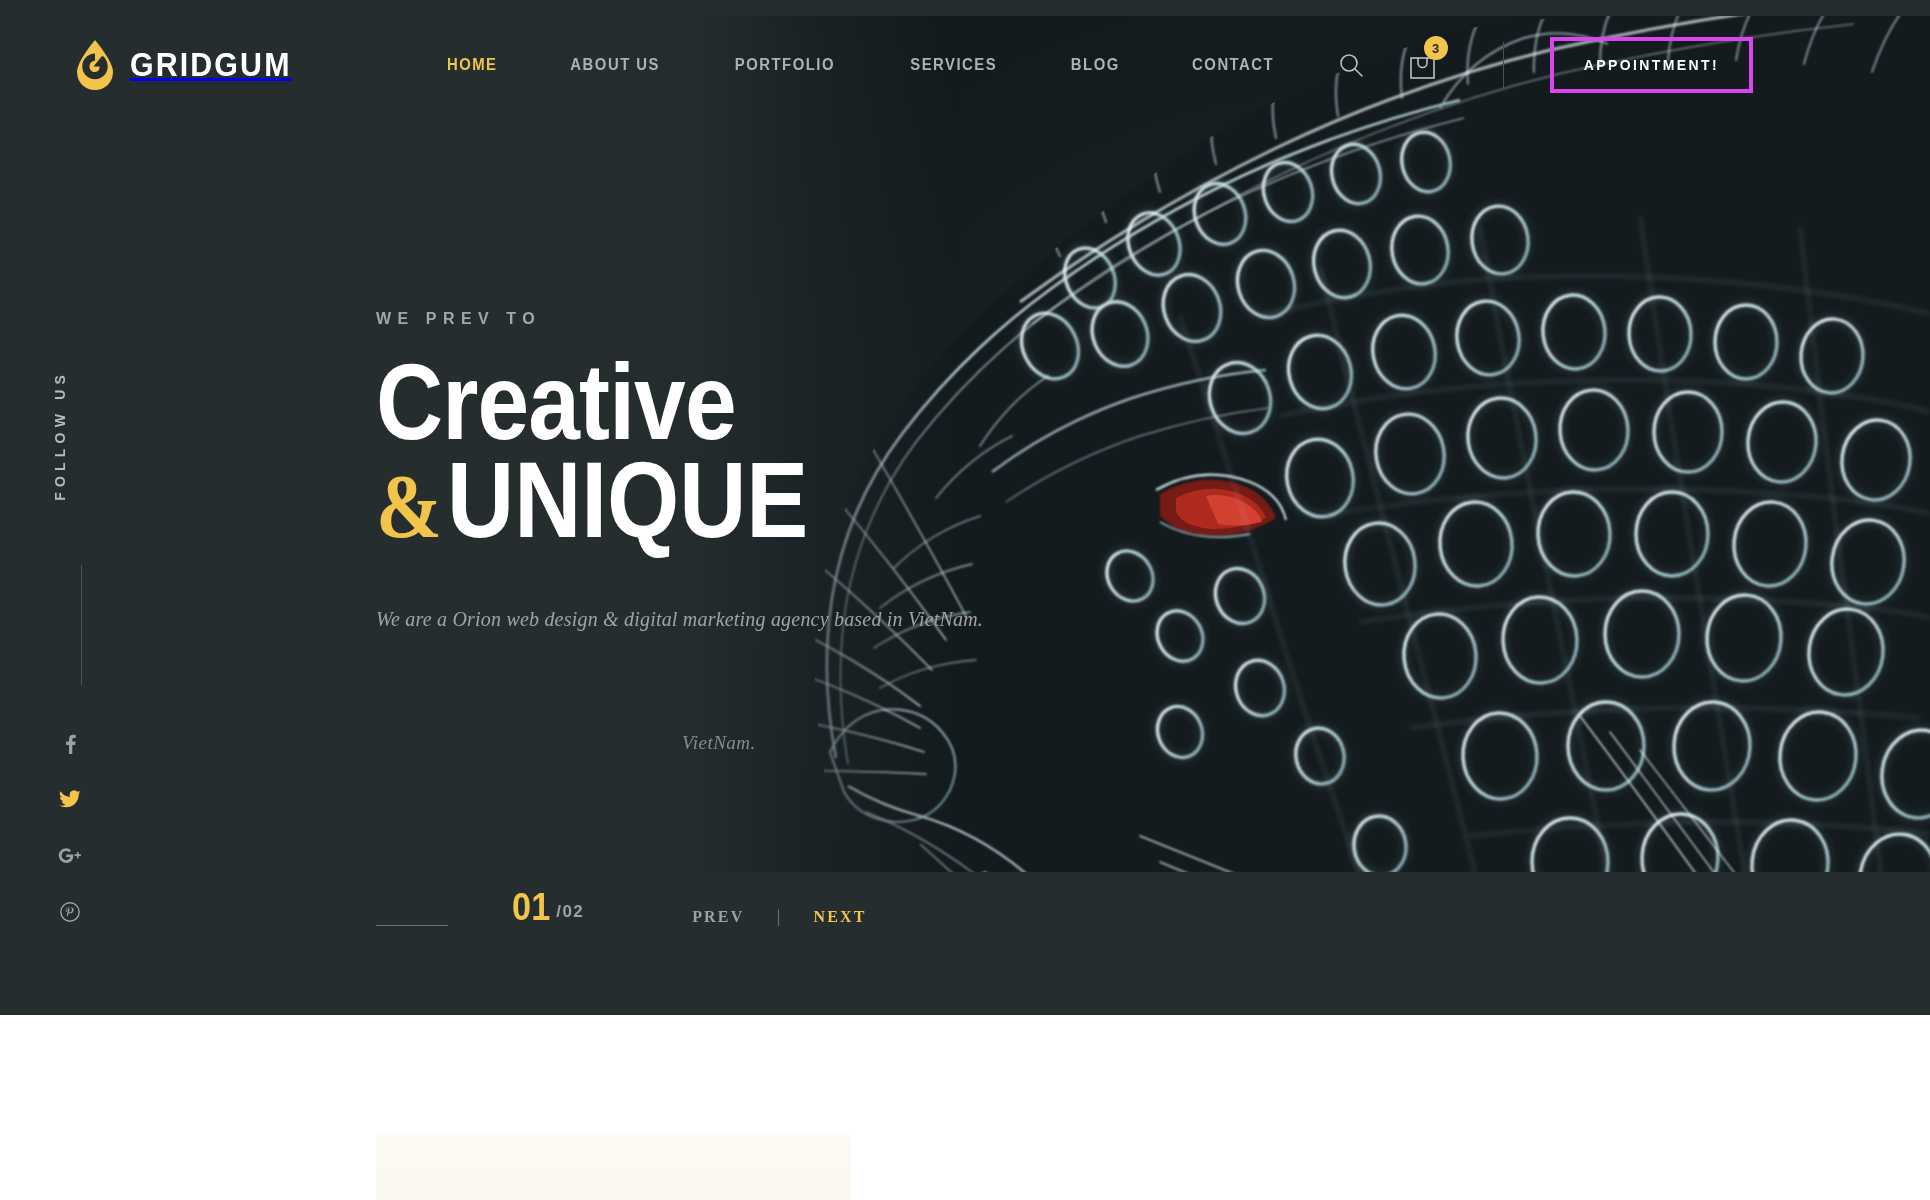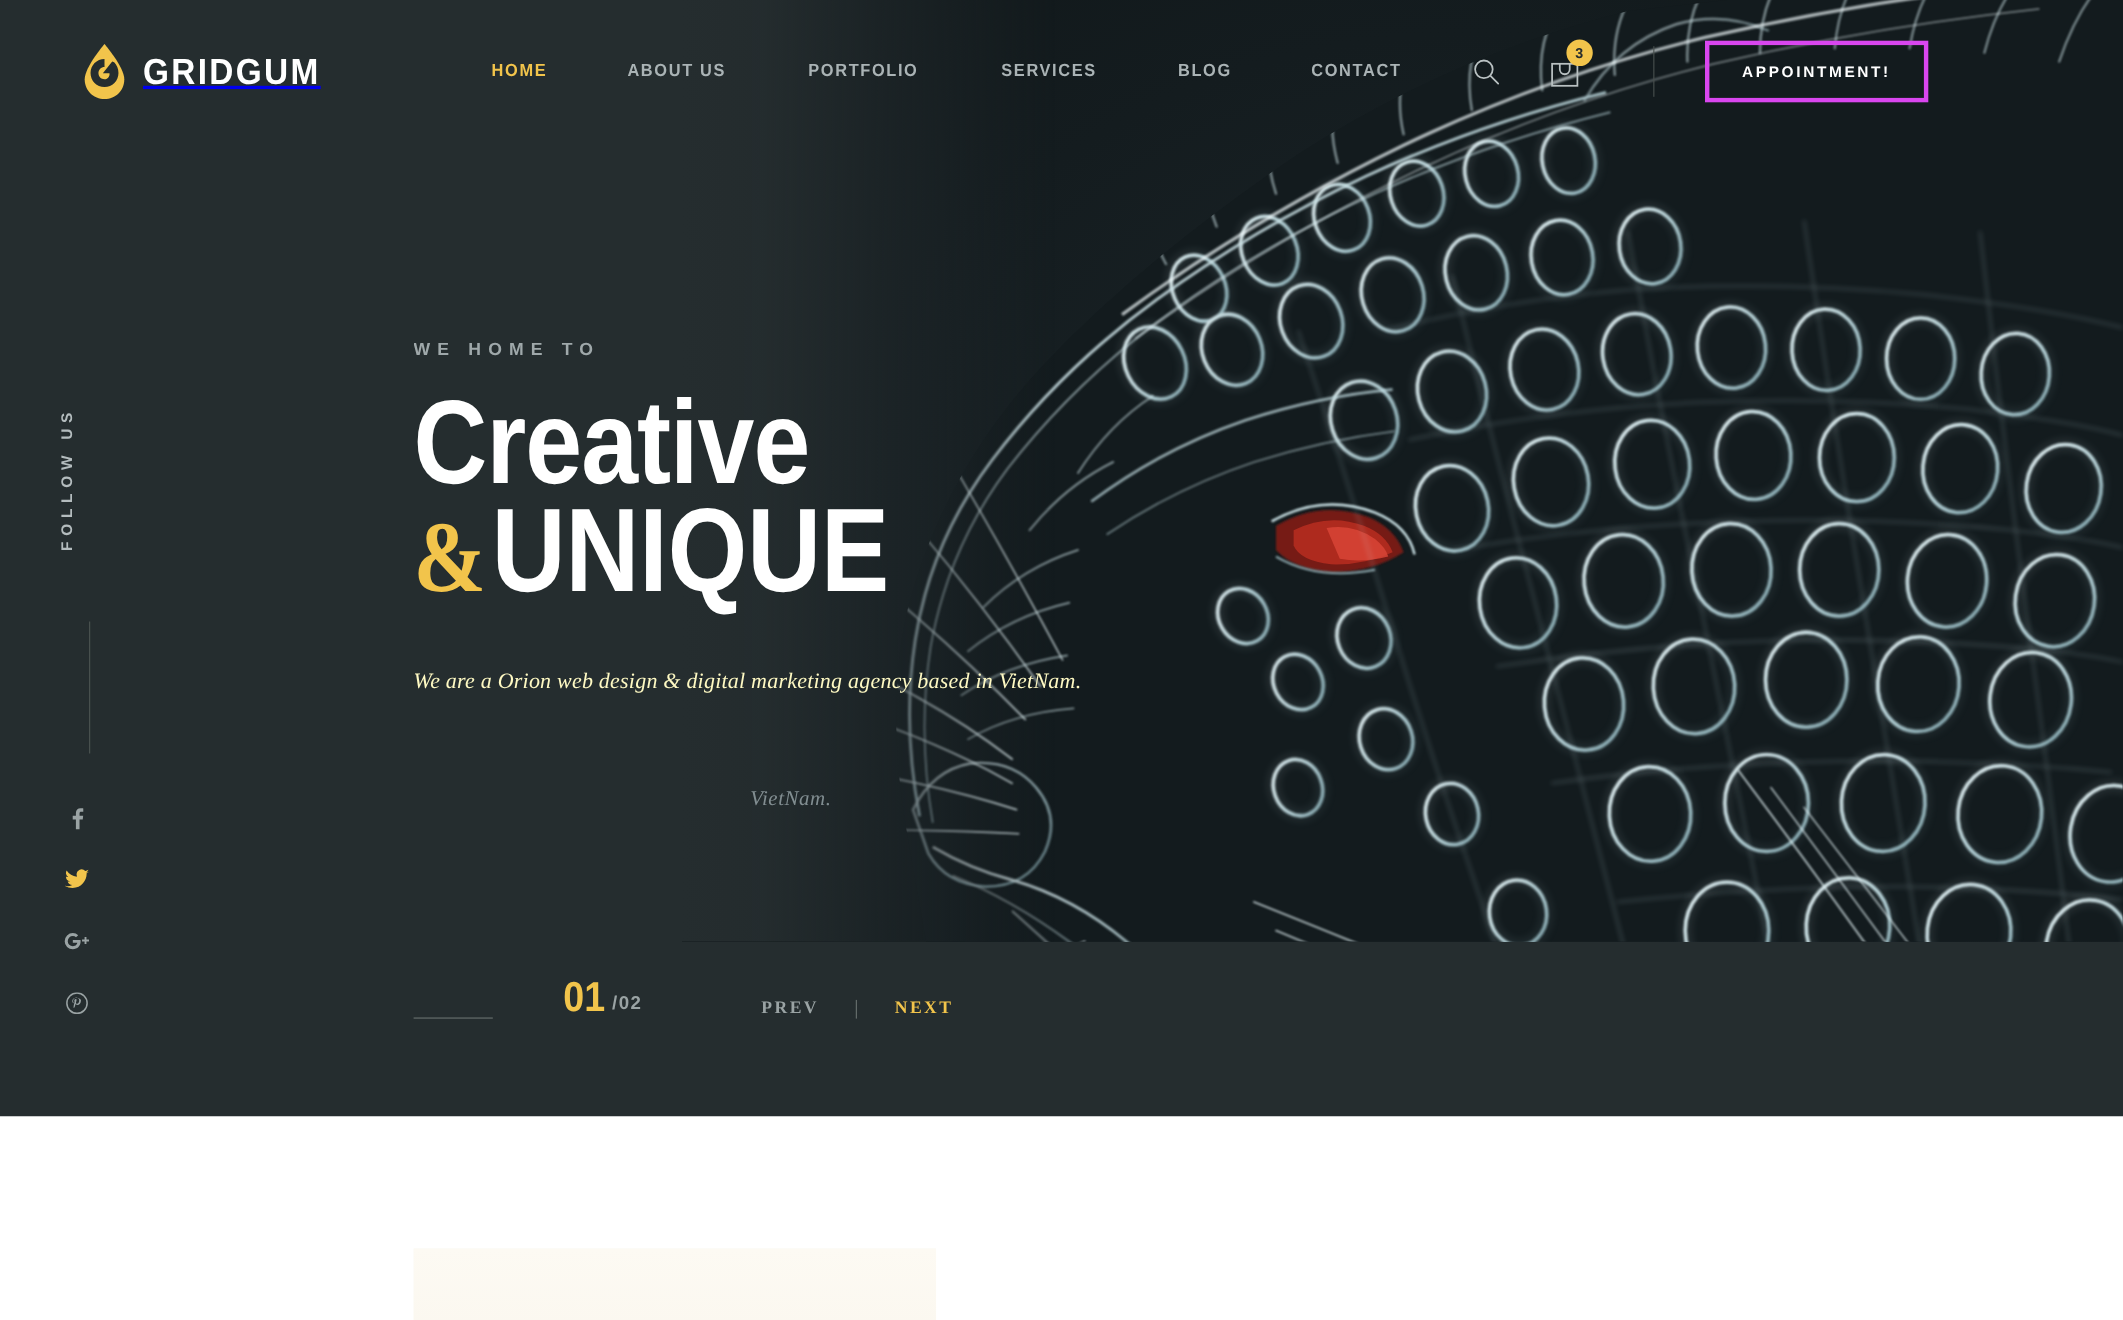--- a/index.html
+++ b/index.html
@@ -12,21 +12,21 @@
   }
   .page { position:relative; width:1930px; height:1200px; }
 
   
   .hero {
     position:absolute; left:0; top:0; width:1930px; height:1015px;
     background:#252d2f;
     overflow:hidden;
   }
   .hero-photo {
-    position:absolute; right:0; top:0; width:1310px; height:856px;
+    position:absolute; right:0; top:16px; width:1310px; height:856px;
     overflow:hidden;
     background:
       radial-gradient(ellipse 60% 70% at 62% 45%, #1b2427 0%, #141b1e 45%, #121a1c 70%, #192123 100%);
   }
   .hero-photo::after{
     content:""; position:absolute; left:0; top:0; width:340px; height:100%;
     background:linear-gradient(to right,#252d2f 0%, rgba(37,45,47,0.96) 22%, rgba(33,41,44,0.55) 58%, rgba(25,33,36,0) 100%);
     pointer-events:none; z-index:6;
   }
   .hero-photo svg { position:absolute; left:0; top:0; width:1310px; height:1015px; display:block; }
@@ -100,21 +100,21 @@
   .headline-2 {
     margin-top:-4px; color:#ffffff; font-size:108px; line-height:.96; font-weight:700;
     font-family:"Liberation Sans Narrow","Liberation Sans",sans-serif;
     transform:scaleX(.86); transform-origin:left center; white-space:nowrap;
   }
   .amp {
     color:#f2c44b; font-family:"Liberation Serif",serif; font-weight:700;
     font-size:92px; padding-right:6px;
   }
   .hero-sub {
-    margin-top:56px; color:#fef9c3; font-size:20px;
+    margin-top:56px; color:#a3a3a3; font-size:20px;
     font-family:"Liberation Serif",serif; font-style:italic; letter-spacing:.2px;
   }
 
   
   .slider-ctrl { position:absolute; left:376px; top:888px; display:flex; align-items:flex-end; z-index:14; }
   .sc-line { width:72px; height:1px; background:#6a7271; margin-right:62px; }
   .sc-current {
     color:#f2c44b; font-size:38px; font-weight:700; line-height:1;
     font-family:"Liberation Sans Narrow","Liberation Sans",sans-serif;
     transform:scaleX(.9);
@@ -440,21 +440,21 @@
                      c0 -0.5 -0.27 -0.92 -0.83 -0.92 c-0.66 0 -1.19 0.68 -1.19 1.6 c0 0.58 0.2 0.98 0.2 0.98
                      s-0.66 2.8 -0.78 3.3 c-0.23 0.97 -0.03 2.17 -0.02 2.29 c0.01 0.07 0.1 0.09 0.14 0.03
                      c0.06 -0.08 0.84 -1.04 1.1 -2 c0.08 -0.27 0.43 -1.7 0.43 -1.7
                      c0.22 0.42 0.86 0.78 1.54 0.78 c2.02 0 3.4 -1.84 3.4 -4.31 C13.6 6.4 12.03 5 9.1 5 Z" fill="#9aa3a4"></path>
           </svg>
         </a>
       </div>
     </aside>
 
     <div class="hero-copy">
-      <div class="eyebrow">WE HOME TO</div>
+      <div class="eyebrow">WE PREV TO</div>
       <div class="headline-1">Creative</div>
       <div class="headline-2">
         <span class="amp">&amp;</span><span>UNIQUE</span>
       </div>
       <div class="hero-sub">We are a Orion web design &amp; digital marketing agency based in VietNam.</div>
     </div>
 
     <div class="slider-ctrl">
       <span class="sc-line"></span>
       <span class="sc-current">01</span>

